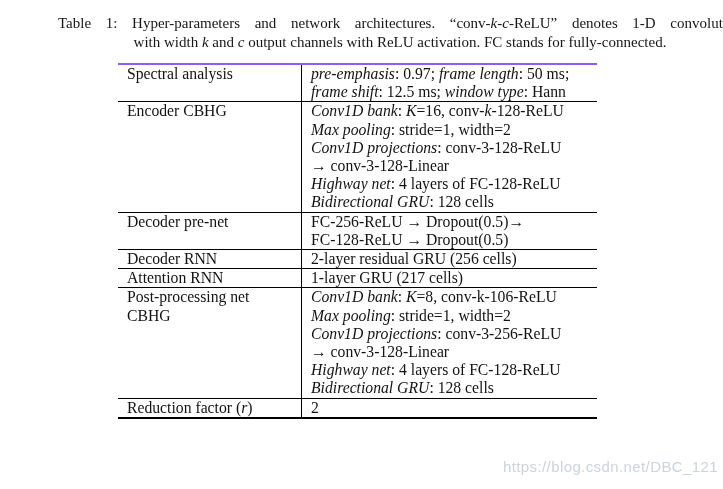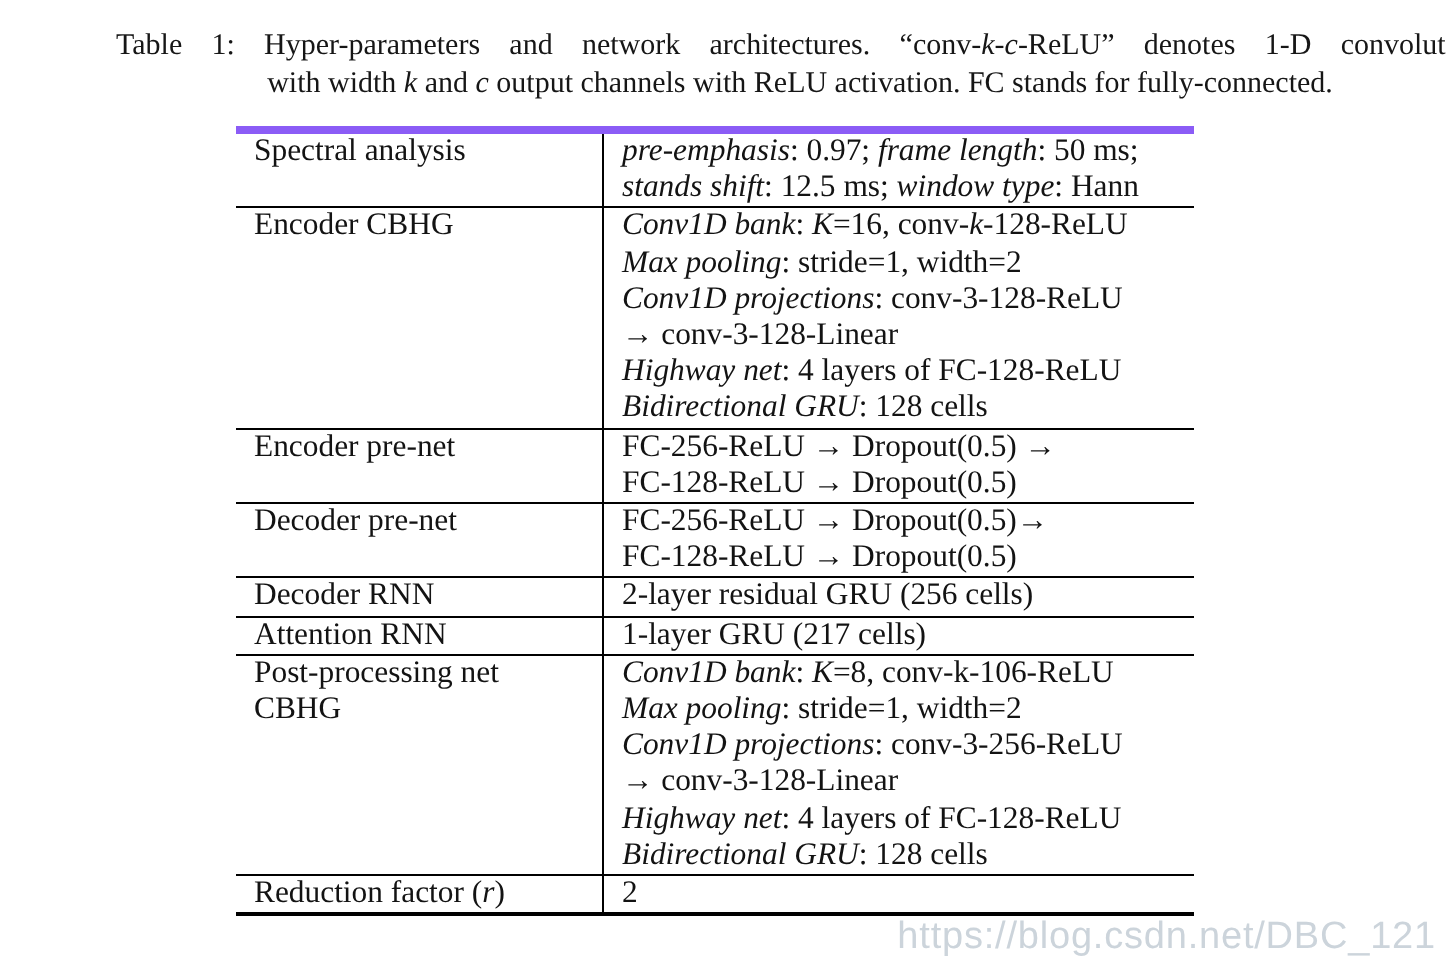--- a/index.html
+++ b/index.html
@@ -12,32 +12,32 @@
     position:absolute;left:20px;top:14px;width:684px;
     font-size:15px;line-height:19px;margin-left:38px;
   }
   .cap-line1{text-align:justify;text-align-last:justify;}
   .cap-line2{text-align:center;}
   .it{font-style:italic;}
   table.hyper{
     position:absolute;left:118px;top:63px;width:479px;
     border-collapse:collapse;table-layout:fixed;
     font-size:15.7px;line-height:18.2px;color:#131313;
-    border-top:4px solid #8b5cf6;border-bottom:2px solid #000;
+    border-top:2px solid #8b5cf6;border-bottom:2px solid #000;
   }
   table.hyper td{
     vertical-align:top;padding:0 4px 0 9px;
     border-top:1.5px solid #000;
   }
   td.param{width:170px;border-right:1.5px solid #000;}
   td.value div{white-space:nowrap;}
   .watermark{
     position:absolute;right:5px;top:458px;
     font-family:"Liberation Sans","DejaVu Sans",sans-serif;
-    font-size:19px;letter-spacing:0.4px;color:#ccd4db;
+    font-size:15px;letter-spacing:0.4px;color:#ccd4db;
     white-space:nowrap;
   }
 </style>
 </head>
 <body>
 
 <div class="page">
 
   <div class="caption">
     <div class="cap-line1"><span>Table 1: Hyper-parameters and network architectures. “conv-</span><span class="it">k</span><span>-</span><span class="it">c</span><span>-ReLU” denotes 1-D convolution</span></div>
@@ -45,43 +45,34 @@
   </div>
 
   <table class="hyper">
     <tbody>
         <tr>
           <td class="param">
             <div><span>Spectral analysis</span></div>
           </td>
           <td class="value">
             <div><span class="it">pre-emphasis</span><span>: 0.97; </span><span class="it">frame length</span><span>: 50 ms;</span></div>
-            <div><span class="it">stands shift</span><span>: 12.5 ms; </span><span class="it">window type</span><span>: Hann</span></div>
+            <div><span class="it">frame shift</span><span>: 12.5 ms; </span><span class="it">window type</span><span>: Hann</span></div>
           </td>
         </tr>
         <tr>
           <td class="param">
             <div><span>Encoder CBHG</span></div>
           </td>
           <td class="value">
             <div><span class="it">Conv1D bank</span><span>: </span><span class="it">K</span><span>=16, conv-</span><span class="it">k</span><span>-128-ReLU</span></div>
             <div><span class="it">Max pooling</span><span>: stride=1, width=2</span></div>
             <div><span class="it">Conv1D projections</span><span>: conv-3-128-ReLU</span></div>
             <div><span>→ conv-3-128-Linear</span></div>
             <div><span class="it">Highway net</span><span>: 4 layers of FC-128-ReLU</span></div>
             <div><span class="it">Bidirectional GRU</span><span>: 128 cells</span></div>
-          </td>
-        </tr>
-        <tr>
-          <td class="param">
-            <div><span>Encoder pre-net</span></div>
-          </td>
-          <td class="value">
-            <div><span>FC-256-ReLU → Dropout(0.5) →</span></div>
-            <div><span>FC-128-ReLU → Dropout(0.5)</span></div>
           </td>
         </tr>
         <tr>
           <td class="param">
             <div><span>Decoder pre-net</span></div>
           </td>
           <td class="value">
             <div><span>FC-256-ReLU → Dropout(0.5)→</span></div>
             <div><span>FC-128-ReLU → Dropout(0.5)</span></div>
           </td>

